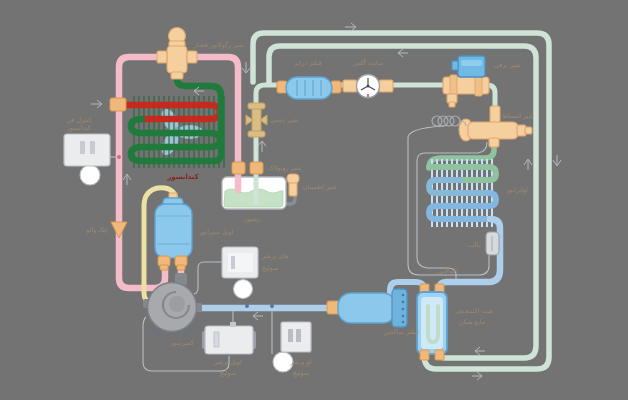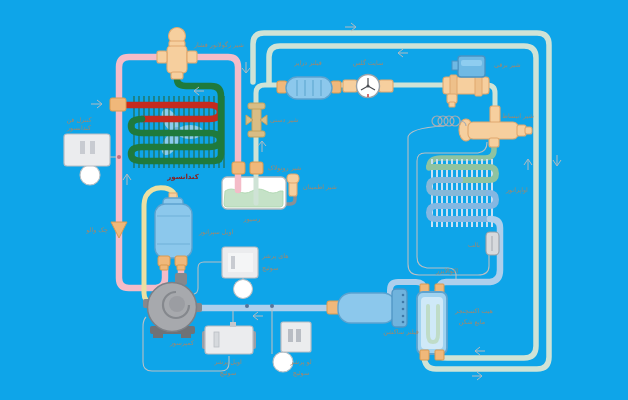--- a/index.html
+++ b/index.html
@@ -1,16 +1,16 @@
 <!DOCTYPE html>
 <html><head>
 <meta charset="utf-8">
 <style>
   html,body{margin:0;padding:0;background:#ffffff;}
-  .stage{width:628px;height:400px;position:relative;background:#0ea5e9;overflow:hidden;
+  .stage{width:628px;height:400px;position:relative;background:#737373;overflow:hidden;
          font-family:"DejaVu Sans",sans-serif;}
   svg{display:block;}
   text{font-family:"DejaVu Sans",sans-serif;font-size:6.4px;fill:#a0886e;}
   text.bold-red{font-size:7px;font-weight:bold;fill:#8a1f1f;}
   .pipe{fill:none;stroke-linecap:round;}
   .wire{fill:none;stroke:#b9bfc4;stroke-width:1.1;}
   .arrow{fill:none;stroke:#b5bbc0;stroke-width:1;}
   .tan{fill:#f6cf9e;stroke:#e0a86e;stroke-width:1.1;}
   .tan2{fill:#f0b87a;stroke:#d99a50;stroke-width:1;}
   .khaki{fill:#d9bd85;stroke:#c3a360;stroke-width:1;}

